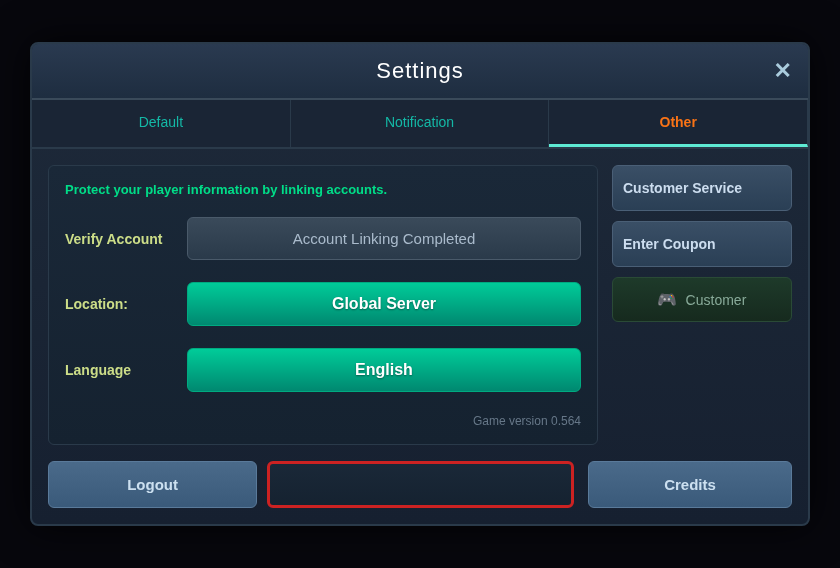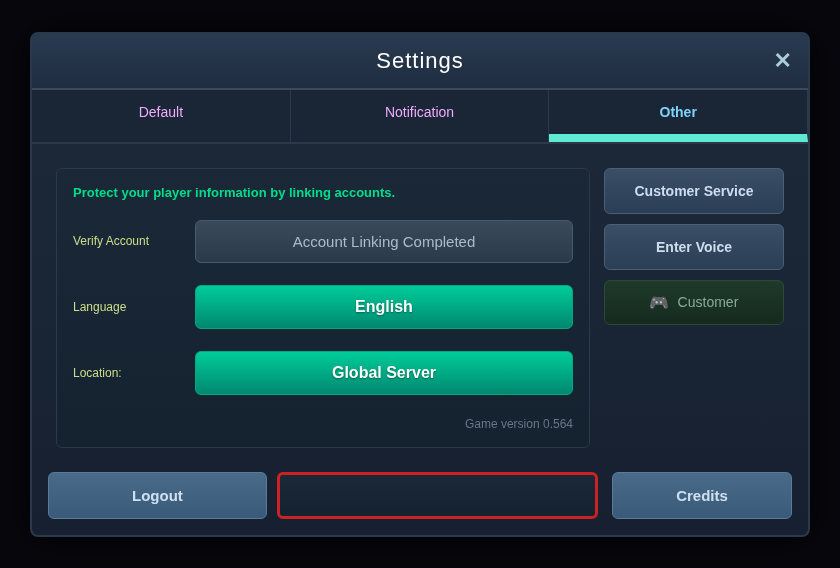--- a/index.html
+++ b/index.html
@@ -59,34 +59,34 @@
     }
     .tabs {
       display: flex;
       background: #1a2535;
       border-bottom: 2px solid #2a3a4a;
     }
     .tab {
       flex: 1;
       padding: 14px 10px;
       text-align: center;
-      color: #f0abfc;
+      color: #14b8a6;
       font-size: 14px;
       cursor: pointer;
       border-right: 1px solid #2a3a4a;
       transition: background 0.2s;
     }
     .tab.active {
-      color: #7dd3fc;
-      border-bottom: 8px solid #5eead4;
+      color: #f97316;
+      border-bottom: 3px solid #5eead4;
       font-weight: bold;
     }
     .modal-body {
       display: flex;
-      padding: 24px;
+      padding: 16px;
       gap: 14px;
     }
     .left-panel {
       flex: 1;
       background: linear-gradient(180deg, #1a2838 0%, #152230 100%);
       border-radius: 6px;
       border: 1px solid #2a3a4a;
       padding: 16px;
     }
     .protect-text {
@@ -96,22 +96,22 @@
       font-weight: bold;
     }
     .setting-row {
       display: flex;
       align-items: center;
       margin-bottom: 22px;
       gap: 12px;
     }
     .setting-label {
       color: #ccdd88;
-      font-size: 12px;
-      font-weight: normal;
+      font-size: 14px;
+      font-weight: bold;
       width: 110px;
       flex-shrink: 0;
     }
     .setting-value {
       flex: 1;
     }
     .btn-account-linked {
       width: 100%;
       padding: 12px 16px;
       background: linear-gradient(180deg, #3a4a5a 0%, #2a3a4a 100%);
@@ -150,21 +150,21 @@
     .side-btn {
       width: 100%;
       padding: 14px 10px;
       background: linear-gradient(180deg, #3a4f66 0%, #2a3f55 100%);
       border: 1px solid #4a5f76;
       border-radius: 6px;
       color: #ccddef;
       font-size: 14px;
       font-weight: bold;
       cursor: pointer;
-      text-align: center;
+      text-align: left;
       transition: background 0.2s;
     }
     .offline-btn {
       width: 100%;
       padding: 12px 10px;
       background: linear-gradient(180deg, #1e3a2a 0%, #162a1e 100%);
       border: 1px solid #2a4a36;
       border-radius: 6px;
       color: #88aa99;
       font-size: 14px;
@@ -201,21 +201,21 @@
       text-align: center;
     }
     .footer-empty {
       flex: 1.5;
       padding: 14px 10px;
       background: linear-gradient(180deg, #1a2838 0%, #152230 100%);
       border: 3px solid #cc2222;
       border-radius: 6px;
     }
     .footer-right {
-      width: 180px;
+      width: 204px;
     }
     .credits-btn {
       width: 100%;
       padding: 14px 10px;
       background: linear-gradient(180deg, #4a6a8a 0%, #3a5a7a 100%);
       border: 1px solid #5a7a9a;
       border-radius: 6px;
       color: #cce0f0;
       font-size: 15px;
       font-weight: bold;
@@ -246,39 +246,39 @@
         <div class="protect-text">Protect your player information by linking accounts.</div>
 
         <div class="setting-row">
           <span class="setting-label">Verify Account</span>
           <div class="setting-value">
             <div class="btn-account-linked">Account Linking Completed</div>
           </div>
         </div>
 
         <div class="setting-row">
+          <span class="setting-label">Location:</span>
+          <div class="setting-value">
+            <button class="btn-teal">Global Server</button>
+          </div>
+        </div>
+
+        <div class="setting-row">
           <span class="setting-label">Language</span>
           <div class="setting-value">
             <button class="btn-teal">English</button>
           </div>
         </div>
 
-        <div class="setting-row">
-          <span class="setting-label">Location:</span>
-          <div class="setting-value">
-            <button class="btn-teal">Global Server</button>
-          </div>
-        </div>
-
         <div class="game-version">Game version 0.564</div>
       </div>
 
       <div class="right-panel">
         <button class="side-btn">Customer Service</button>
-        <button class="side-btn">Enter Voice</button>
+        <button class="side-btn">Enter Coupon</button>
         <button class="offline-btn">
           <span class="gamepad-icon">🎮</span>
           <span>Customer</span>
         </button>
       </div>
 
     </div>
 
     <div class="modal-footer">
       <div class="footer-left">

